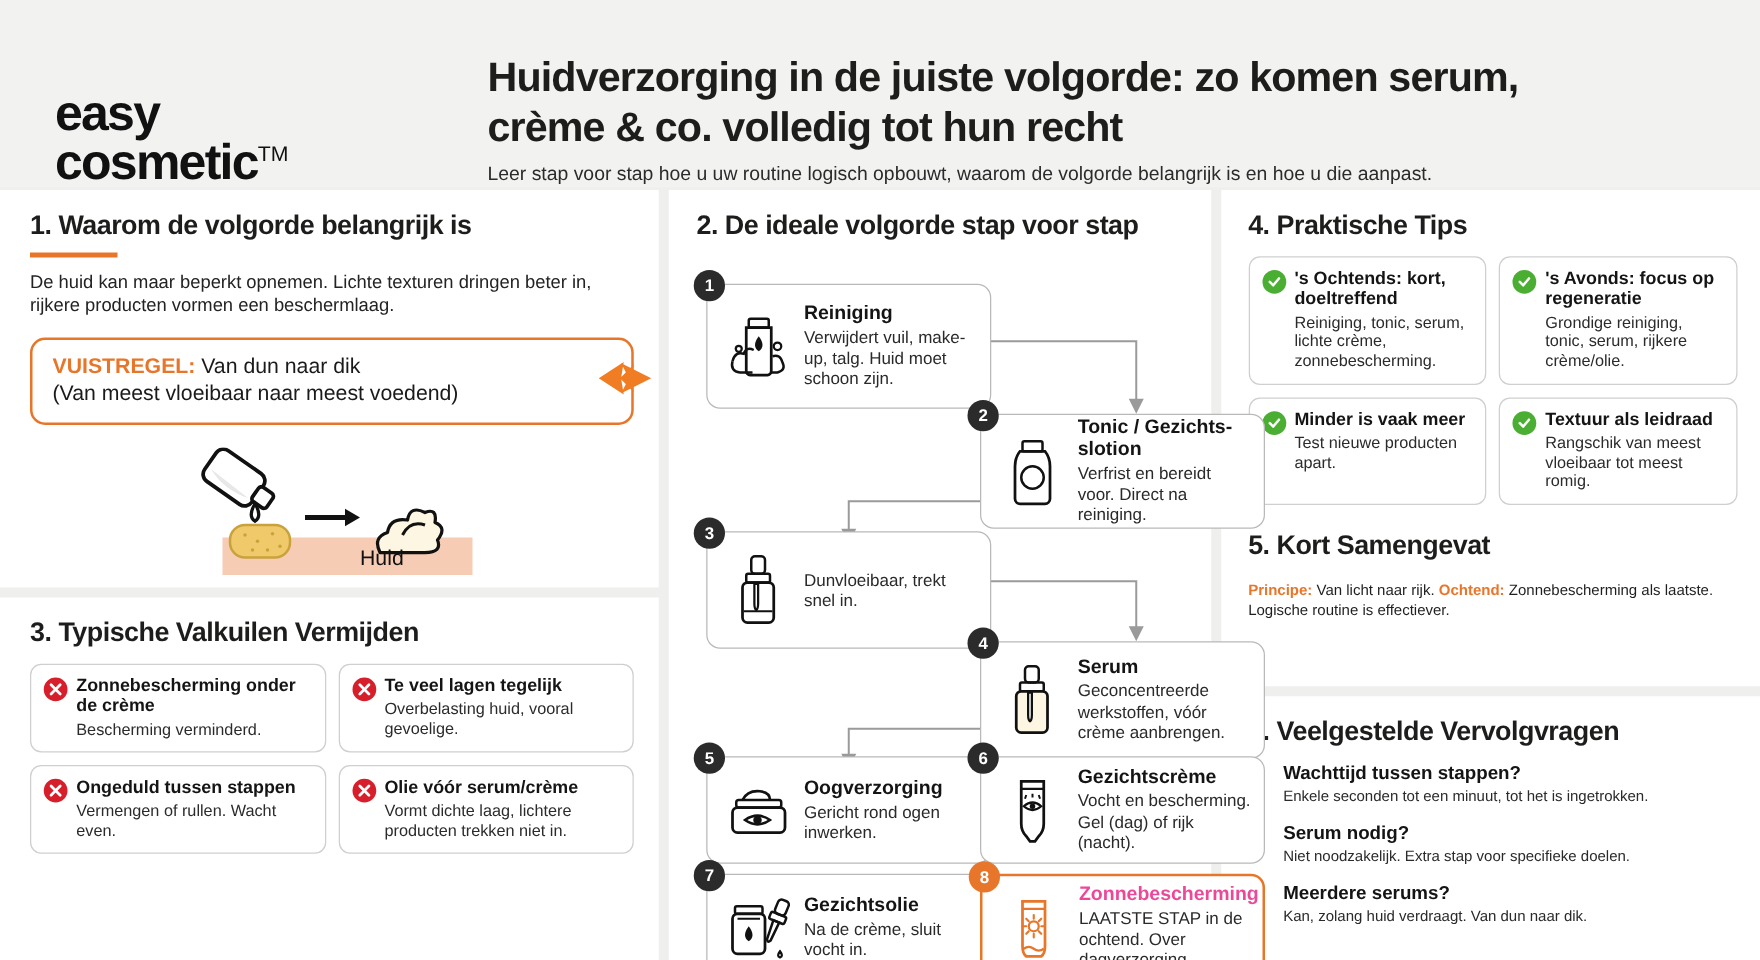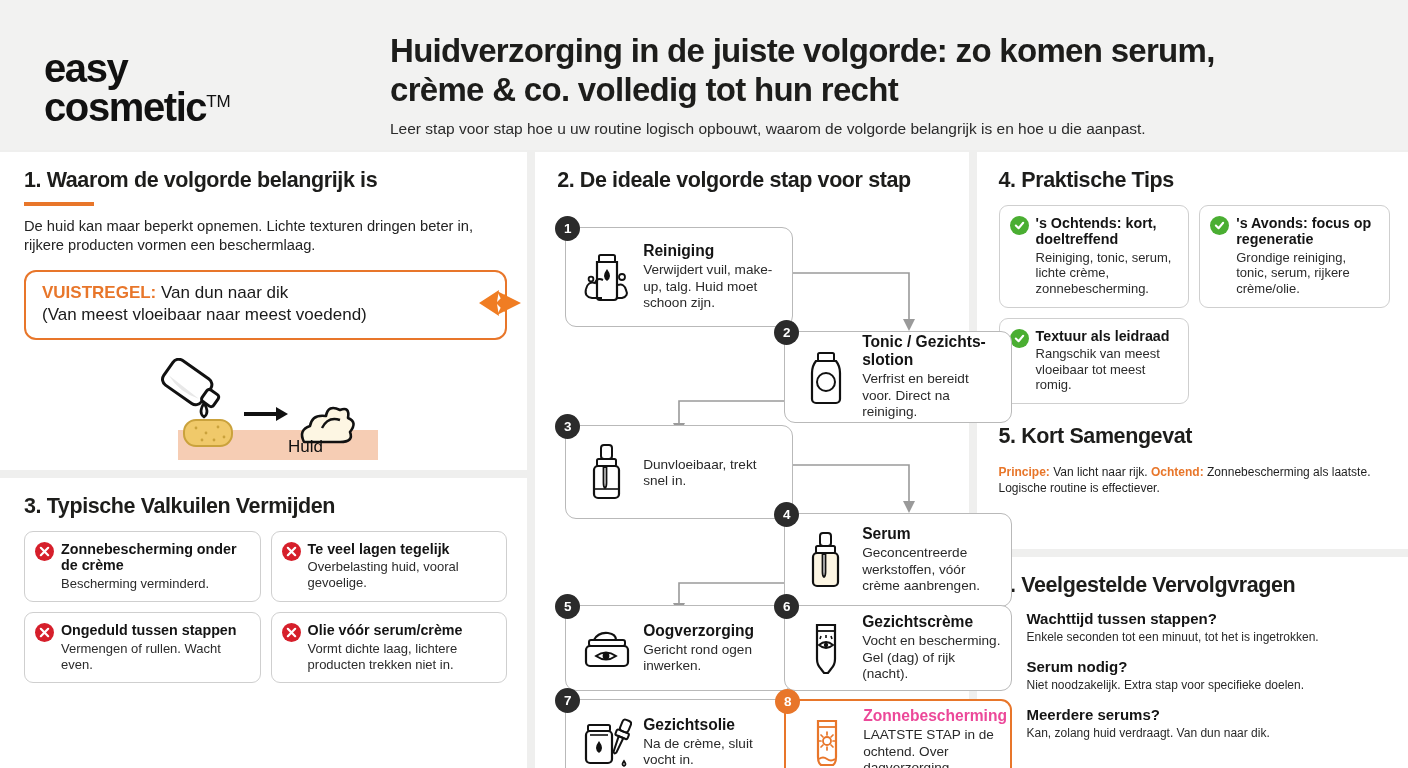--- a/index.html
+++ b/index.html
@@ -9,21 +9,21 @@
     background: #efefee;
     color: #1a1a1a;
     overflow: hidden;
   }
   .page { position: relative; width: 1408px; height: 768px; }
 
   
   .header {
     position: absolute; left: 0; top: 0; width: 1408px; height: 150px;
     background: #f2f2f1;
-    display: flex; align-items: center;
+    display: flex; align-items: flex-end;
   }
   .brand {
     width: 390px; padding: 26px 0 0 44px; flex: none;
   }
   .brand-line {
     font-size: 40px; font-weight: 700; line-height: 0.98;
     letter-spacing: -1.4px; color: #111;
   }
   .brand-line2 { position: relative; display: inline-block; }
   .brand-tm {
@@ -460,20 +460,31 @@
               <div class="mini-desc">Grondige reiniging, tonic, serum, rijkere crème/olie.</div>
             </div>
           </div>
           <div class="mini">
             <span class="badge-v">
               <svg width="11" height="11" viewBox="0 0 12 12">
                   <path d="M2 6 L5 9 L10 3" stroke="#fff" stroke-width="2.2" fill="none" stroke-linecap="round" stroke-linejoin="round"></path>
                 </svg>
             </span>
             <div class="mini-body">
+              <div class="mini-title">Minder is vaak meer</div>
+              <div class="mini-desc">Test nieuwe producten apart.</div>
+            </div>
+          </div>
+          <div class="mini">
+            <span class="badge-v">
+              <svg width="11" height="11" viewBox="0 0 12 12">
+                  <path d="M2 6 L5 9 L10 3" stroke="#fff" stroke-width="2.2" fill="none" stroke-linecap="round" stroke-linejoin="round"></path>
+                </svg>
+            </span>
+            <div class="mini-body">
               <div class="mini-title">Textuur als leidraad</div>
               <div class="mini-desc">Rangschik van meest vloeibaar tot meest romig.</div>
             </div>
           </div>
         </div>
 
         <div style="margin-top:20px">
           <div class="h2 h2-right">5. Kort Samengevat</div>
           <div class="summary-line">
             <span class="sum-kw">Principe:</span><span> Van licht naar rijk. </span><span class="sum-kw">Ochtend:</span><span> Zonnebescherming als laatste. Logische routine is effectiever.</span>

